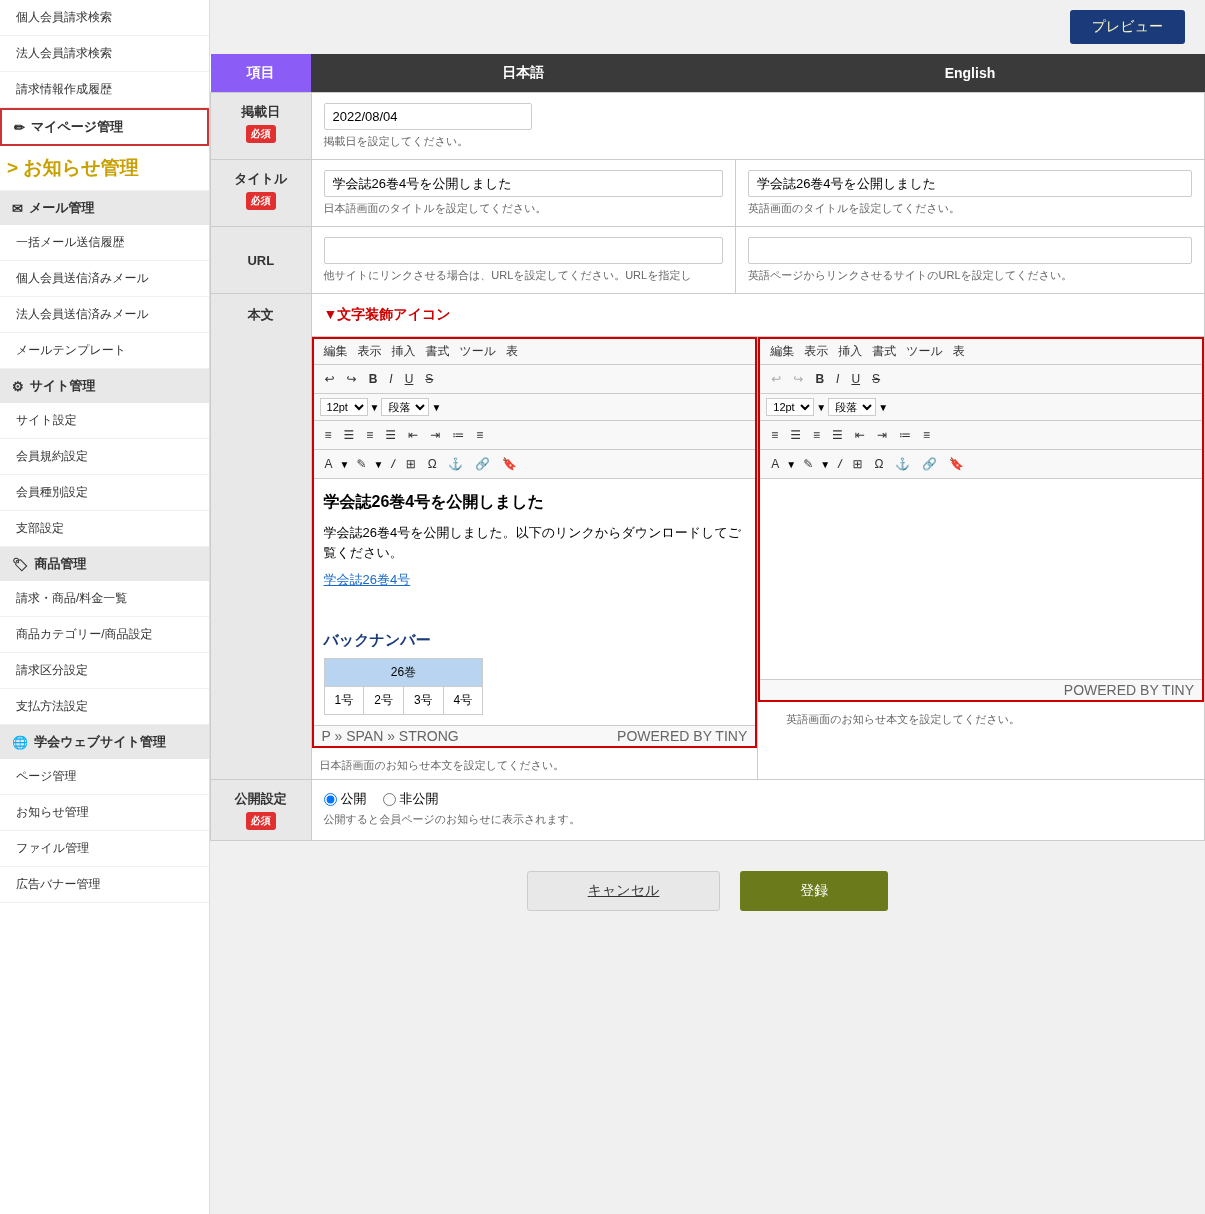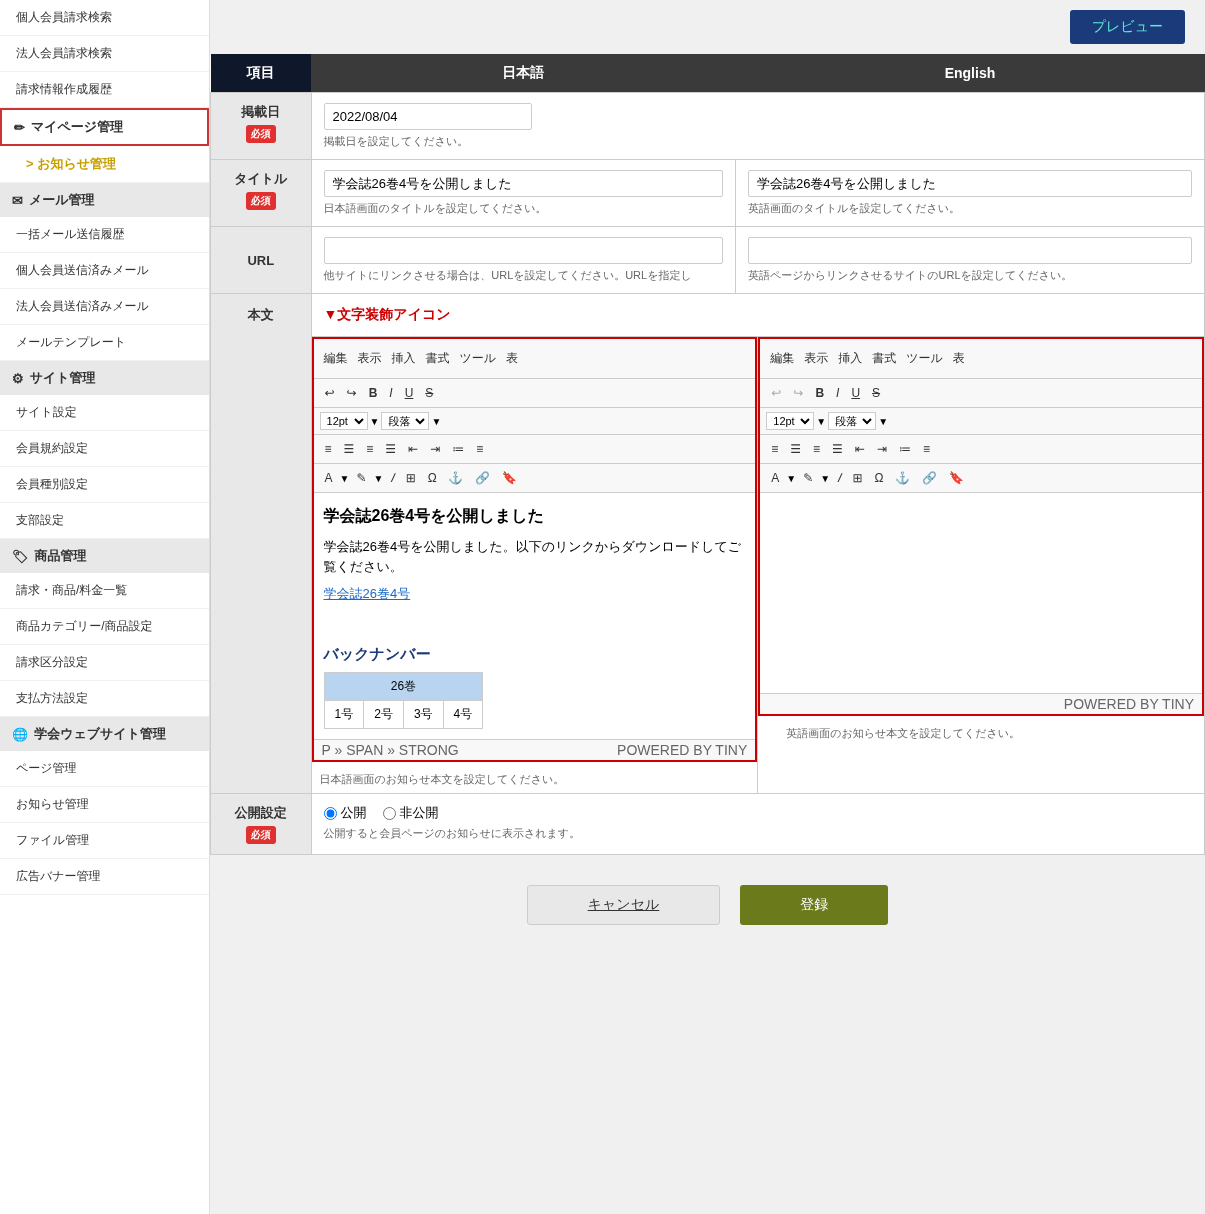--- a/index.html
+++ b/index.html
@@ -24,44 +24,44 @@
       gap: 6px;
     }
     .sidebar-item {
       padding: 9px 16px;
       color: #333;
       cursor: pointer;
       font-size: 12px;
       border-bottom: 1px solid #f0f0f0;
     }
     .sidebar-item.child {
-      padding-left: 26px;
+      padding-left: 7px;
       color: #c8a000;
-      font-size: 13px;
+      font-size: 19px;
     }
     .sidebar-item.child.active {
       color: #c8a000;
       font-weight: bold;
     }
 
     
     .main {
       flex: 1;
       background: #f0f0f0;
       padding: 10px 0 40px 0;
     }
 
     .preview-btn-row {
       display: flex;
       justify-content: flex-end;
       padding: 0 20px 10px 20px;
     }
     .preview-btn {
       background: #1a3a7a;
-      color: #5eead4;
+      color: #fef9c3;
       border: none;
       padding: 8px 22px;
       font-size: 14px;
       cursor: pointer;
       border-radius: 3px;
     }
 
     
     .form-table {
       width: calc(100% - 0px);
@@ -94,21 +94,21 @@
     }
     .header-row th {
       background: #3a3a3a;
       color: #fff;
       text-align: center;
       padding: 10px;
       font-size: 14px;
     }
     .header-row th.japanese-col { width: 380px; }
     .header-row th.english-col { width: 420px; }
-    .header-row th.label-col { background: #0f172a; width: 90px; }
+    .header-row th.label-col { background: #8b5cf6; width: 90px; }
 
     .ja-col { width: 380px; }
     .en-col { width: 420px; }
 
     .field-input {
       width: 100%;
       border: 1px solid #ccc;
       padding: 5px 8px;
       font-size: 13px;
       border-radius: 2px;
@@ -119,21 +119,21 @@
       margin-top: 4px;
     }
 
     
     .editor-wrapper {
       border: 1px solid #ccc;
     }
     .editor-menubar {
       display: flex;
       gap: 2px;
-      padding: 10px 6px;
+      padding: 3px 6px;
       background: #f8f8f8;
       border-bottom: 1px solid #ccc;
       font-size: 12px;
     }
     .editor-menubar span {
       cursor: pointer;
       padding: 1px 4px;
       color: #333;
     }
     .editor-toolbar {

